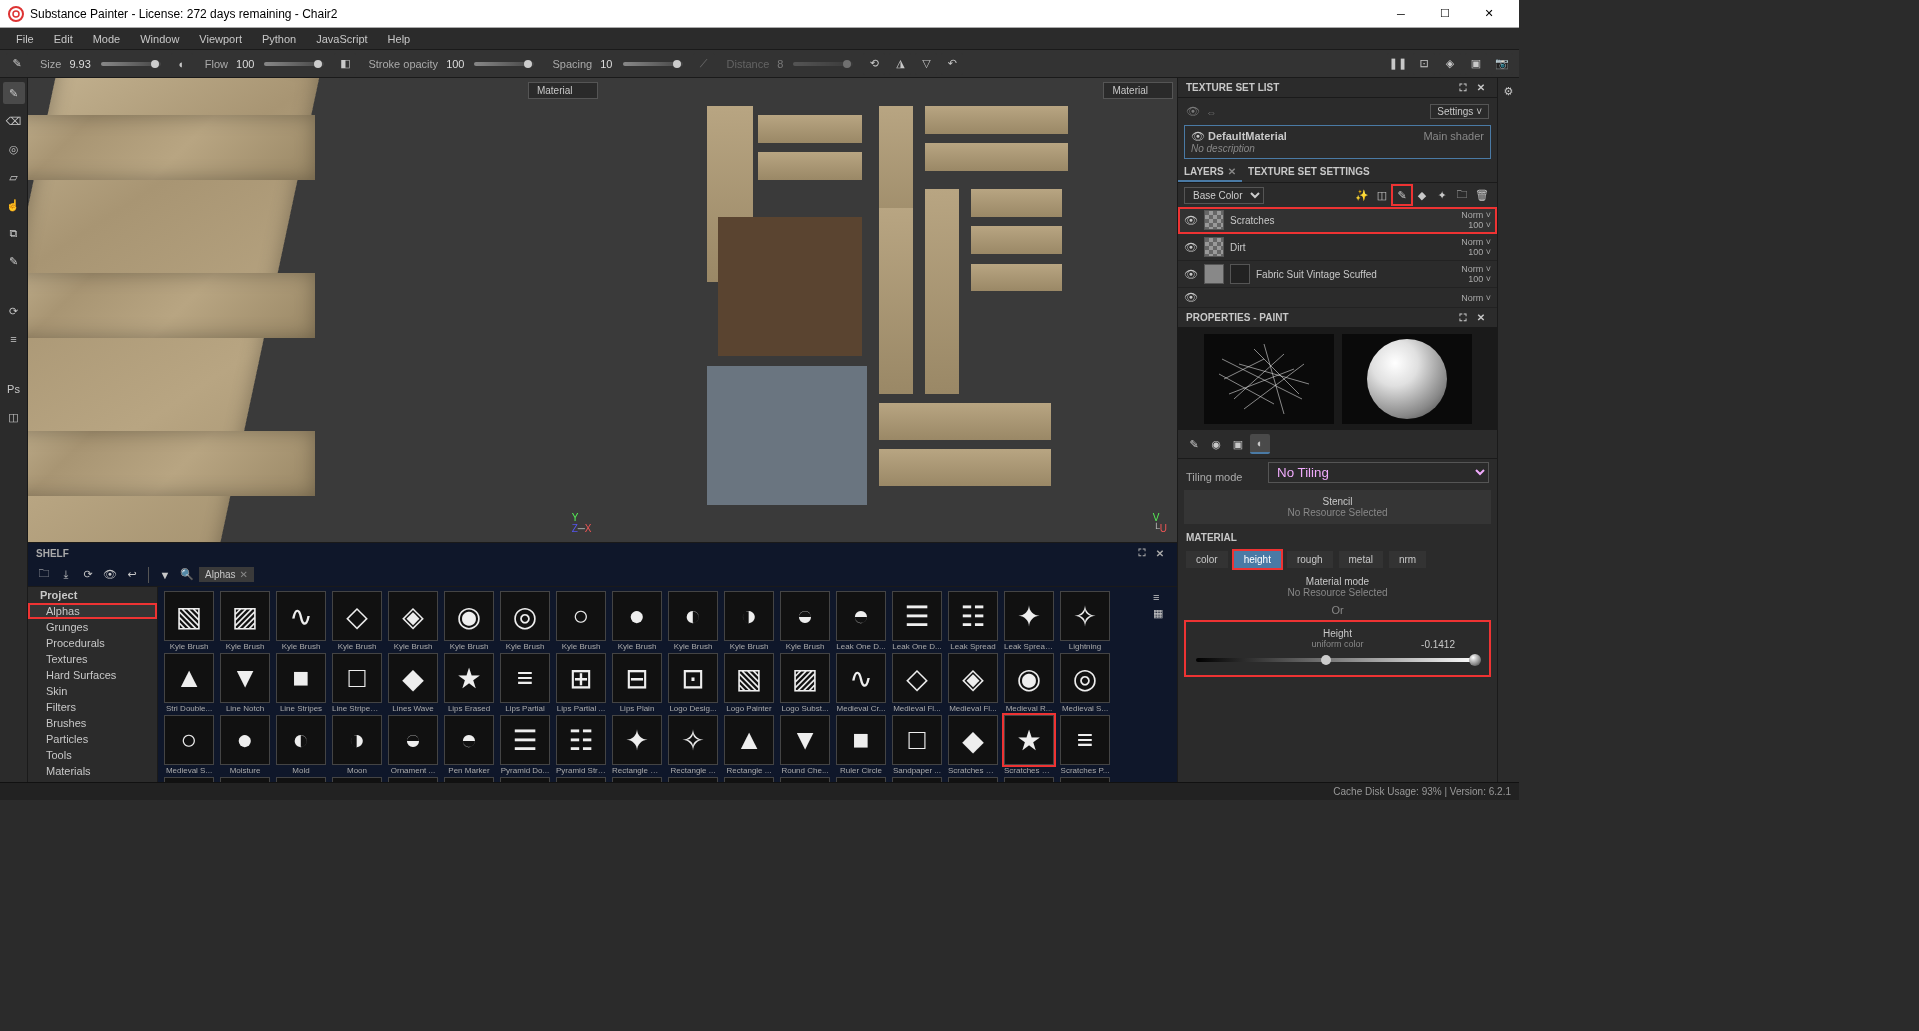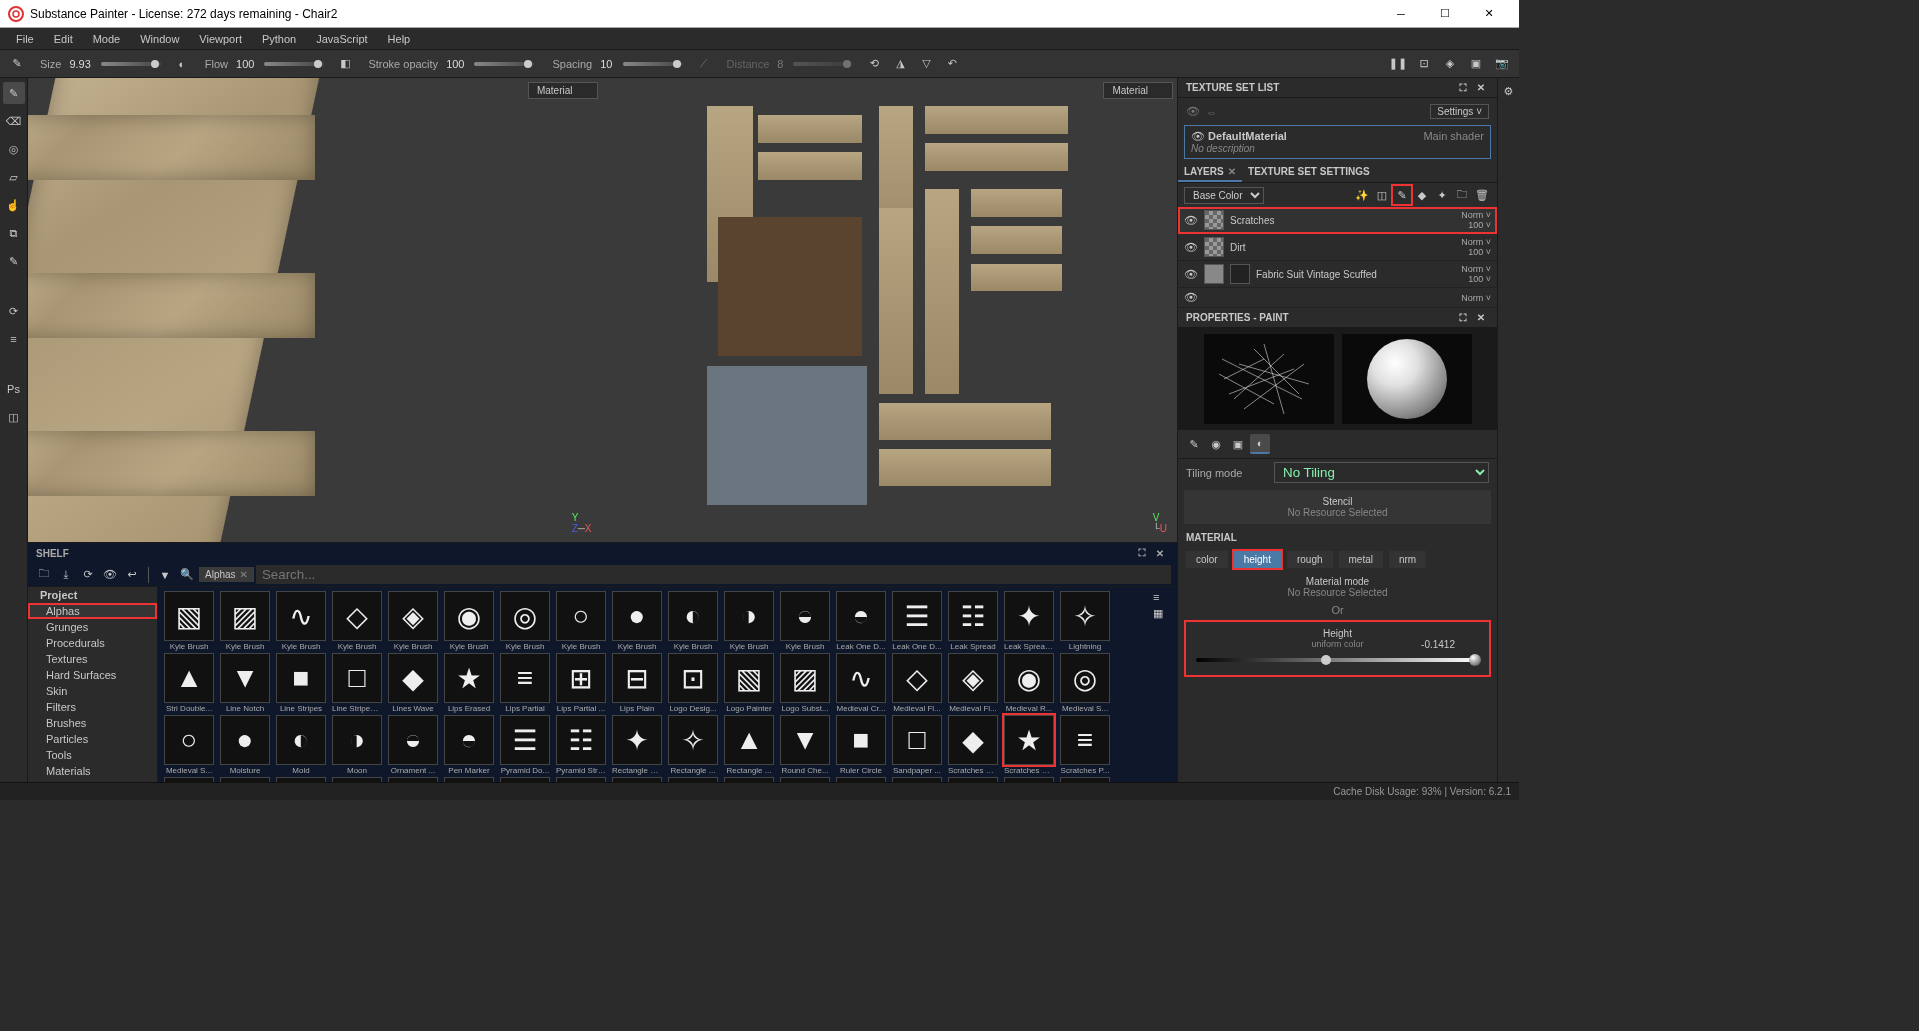--- a/index.html
+++ b/index.html
@@ -97,23 +97,23 @@
 
 .props{flex:1;overflow-y:auto;}
 .preview-row{display:flex;gap:8px;padding:6px;background:#1a1a1a;justify-content:center;}
 .preview-box{width:130px;height:90px;background:#0a0a0a;display:flex;align-items:center;justify-content:center;overflow:hidden;}
 .sphere{width:80px;height:80px;border-radius:50%;background:radial-gradient(circle at 35% 30%,#fff 0%,#e0e0e0 30%,#888 70%,#333 100%);}
 
 .mode-icons{display:flex;gap:2px;padding:4px 6px;border-bottom:1px solid #1a1a1a;}
 .mode-icons .m{width:20px;height:20px;display:flex;align-items:center;justify-content:center;cursor:pointer;border-radius:2px;}
 .mode-icons .m.active{background:#4a4a4a;border-bottom:2px solid #4a7aa5;}
 
-.prop-row{display:flex;align-items:center;padding:3px 8px;gap:18px;}
+.prop-row{display:flex;align-items:flex-end;padding:3px 8px;gap:12px;}
 .prop-row .lbl{width:70px;color:#aaa;}
-.prop-row select{flex:1;background:#2a2a2a;border:1px solid #555;color:#86efac;padding:1px 4px;}
+.prop-row select{flex:1;background:#2a2a2a;border:1px solid #555;color:#f0abfc;padding:1px 4px;}
 .stencil{background:#353535;padding:6px;text-align:center;margin:4px 6px;}
 .stencil .t{font-size:10px;}
 .stencil .s{color:#888;font-size:10px;}
 
 .section-h{padding:4px 8px;font-weight:bold;font-size:10px;}
 .mat-chips{display:flex;gap:6px;padding:4px 8px;flex-wrap:wrap;}
 .chip{background:#333;padding:3px 10px;cursor:pointer;font-size:10px;}
 .chip.sel{background:#4a7aa5;color:#fff;outline:2px solid #e33;}
 .mat-mode{text-align:center;padding:4px;}
 .mat-mode .t{font-size:10px;}
@@ -261,21 +261,20 @@
         <div class="btn">⟳</div>
         <div class="btn">👁</div>
         <div class="btn">↩</div>
         <div class="sep"></div>
         <div class="btn">▼</div>
         <div class="btn">🔍</div>
         <div class="chip">
             <span>Alphas</span>
             <span class="x">✕</span>
           </div>
-        <input placeholder="Search..." style="">
       </div>
       <div class="shelf-body">
         <div class="shelf-tree" id="shelf-tree">
             <div class="node bold">Project</div>
             <div class="node sel">Alphas</div>
             <div class="node">Grunges</div>
             <div class="node">Procedurals</div>
             <div class="node">Textures</div>
             <div class="node">Hard Surfaces</div>
             <div class="node">Skin</div>

